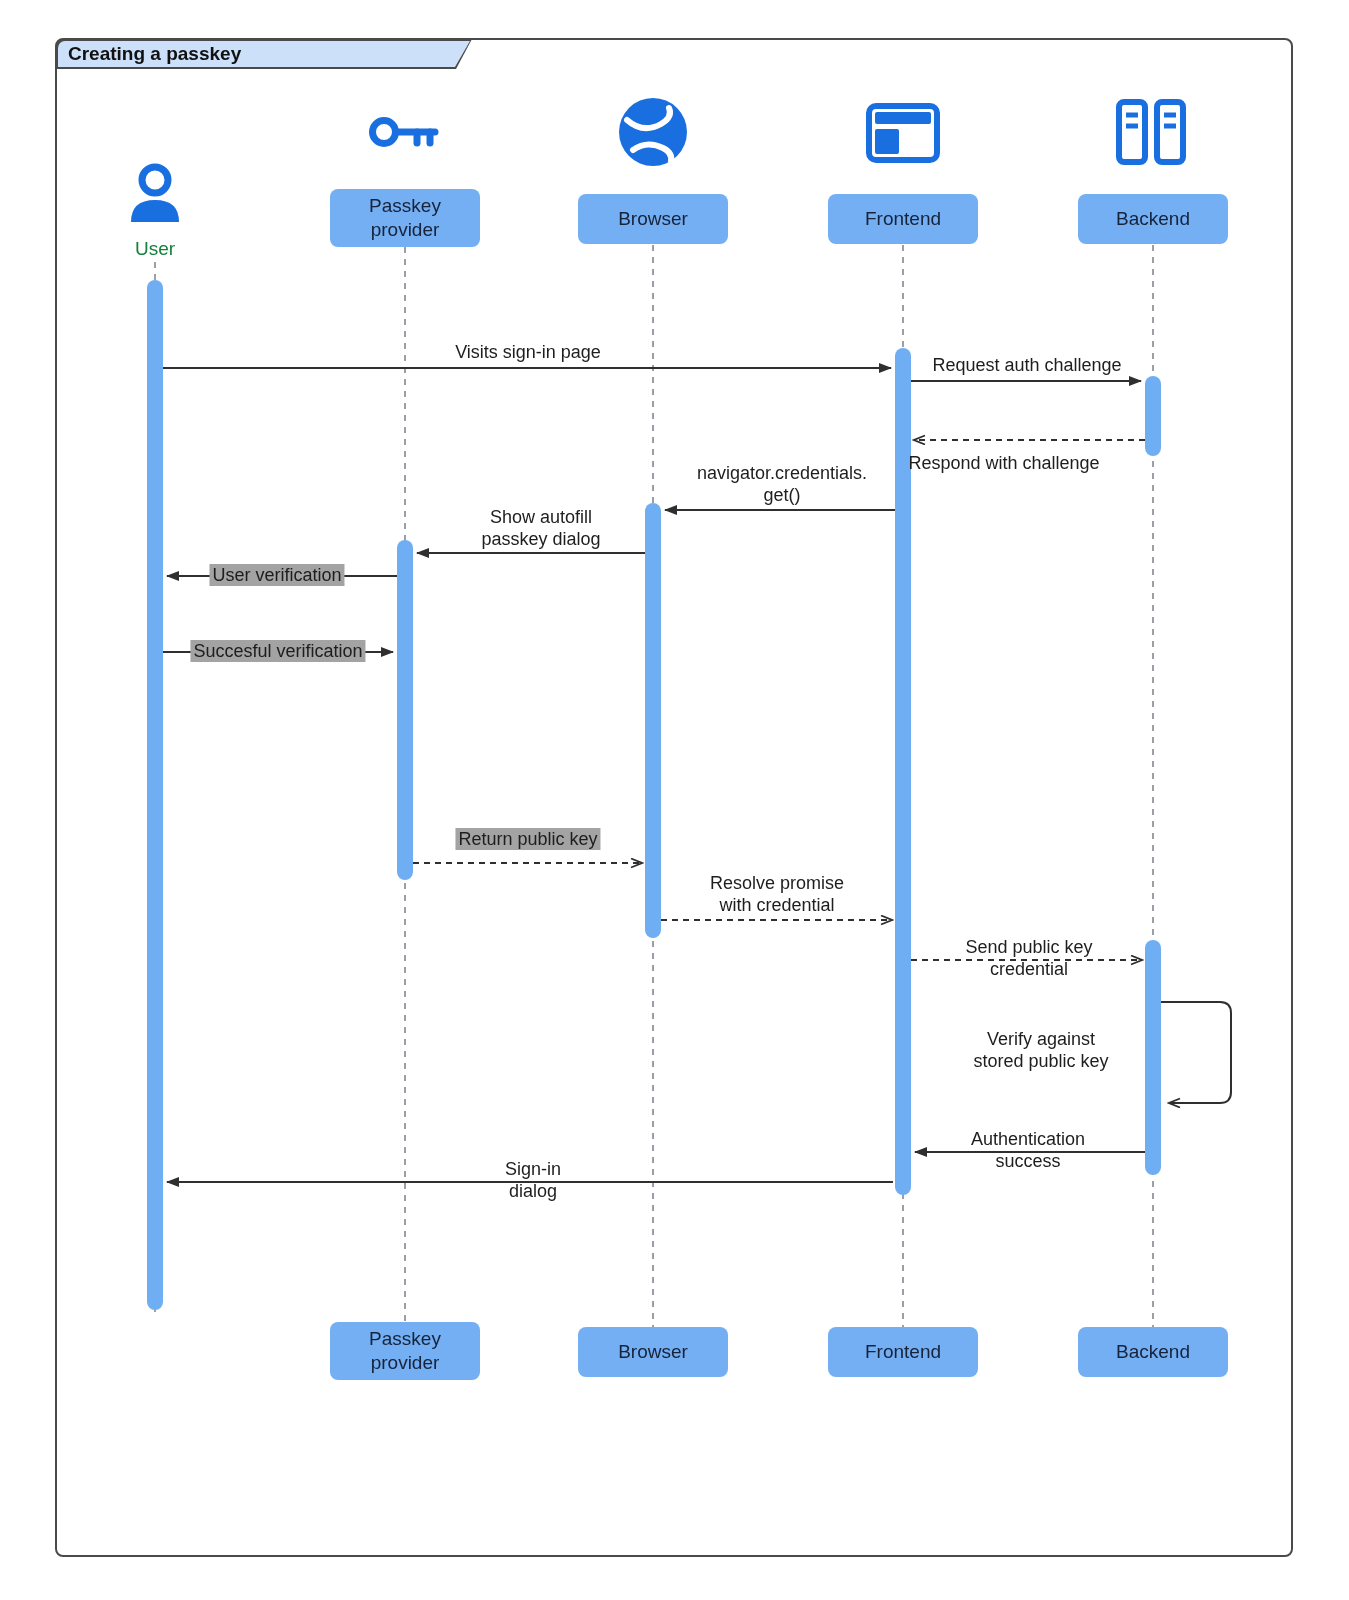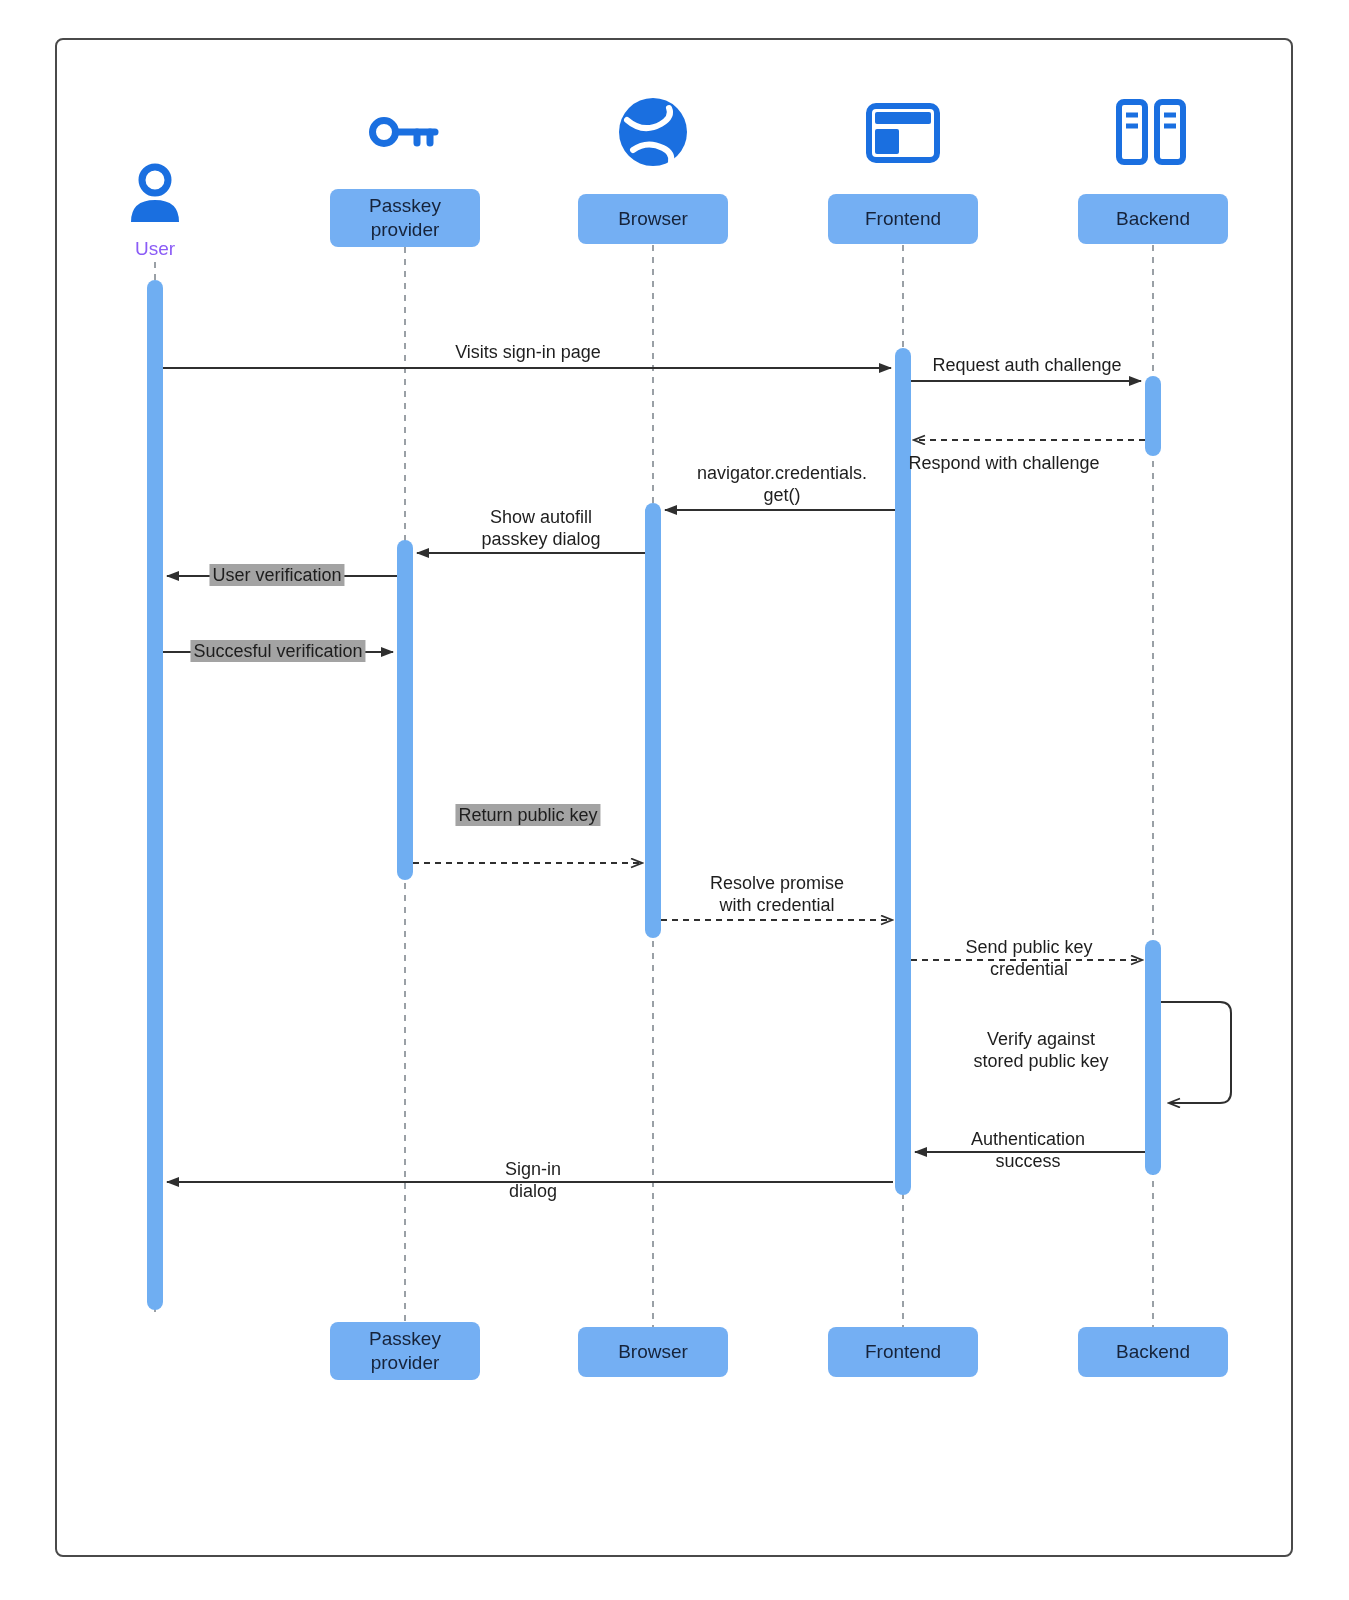--- a/index.html
+++ b/index.html
@@ -65,21 +65,21 @@
     font-size: 19px;
     line-height: 24px;
     color: #16233a;
     padding: 5px 8px;
     box-sizing: border-box;
   }
   .user-label {
     position: absolute;
     transform: translateX(-50%);
     font-size: 19px;
-    color: #8b5cf6;
+    color: #15803d;
   }
   .msg-label {
     position: absolute;
     transform: translateX(-50%);
     font-size: 18px;
     line-height: 22px;
     white-space: pre-line;
     text-align: center;
     color: #1e1e1e;
   }
@@ -88,20 +88,23 @@
     padding: 0 3px;
   }
 </style>
 </head>
 <body>
 
 <div class="canvas">
 
   <div class="frame"></div>
 
+  <div class="title-tab-outer">
+    <div class="title-tab-inner">Creating a passkey</div>
+  </div>
 
   <svg class="layer" width="1349" height="1600">
     <defs>
       <marker id="mFilled" markerWidth="14" markerHeight="12" refX="12" refY="5" orient="auto" markerUnits="userSpaceOnUse">
         <path d="M0 0 L13 5 L0 10 Z" fill="#2f2f2f"></path>
       </marker>
       <marker id="mOpen" markerWidth="14" markerHeight="12" refX="11" refY="5" orient="auto" markerUnits="userSpaceOnUse">
         <path d="M1 0.5 L12 5 L1 9.5" fill="none" stroke="#2f2f2f" stroke-width="1.8"></path>
       </marker>
     </defs>
@@ -194,21 +197,21 @@
 
   <div class="msg-label" style="left:528px; top:341px;">Visits sign-in page</div>
   <div class="msg-label" style="left:1027px; top:354px;text-align:right;">Request auth challenge</div>
   <div class="msg-label" style="left:972px; top:452px;margin-left:32px;">Respond with challenge</div>
   <div class="msg-label" style="left:782px; top:462px;">navigator.credentials.
 get()</div>
   <div class="msg-label" style="left:528px; top:506px;margin-left:13px;">Show autofill
 passkey dialog</div>
   <div class="msg-label on-line" style="left:277px; top:564px;">User verification</div>
   <div class="msg-label on-line" style="left:278px; top:640px;">Succesful verification</div>
-  <div class="msg-label on-line" style="left:528px; top:804px;">Return public key</div>
+  <div class="msg-label on-line" style="left:528px; top:828px;">Return public key</div>
   <div class="msg-label" style="left:777px; top:872px;">Resolve promise
 with credential</div>
   <div class="msg-label" style="left:1029px; top:936px;">Send public key
 credential</div>
   <div class="msg-label" style="left:1041px; top:1028px;">Verify against
 stored public key</div>
   <div class="msg-label" style="left:1028px; top:1128px;">Authentication
 success</div>
   <div class="msg-label" style="left:533px; top:1158px;">Sign-in
 dialog</div>

